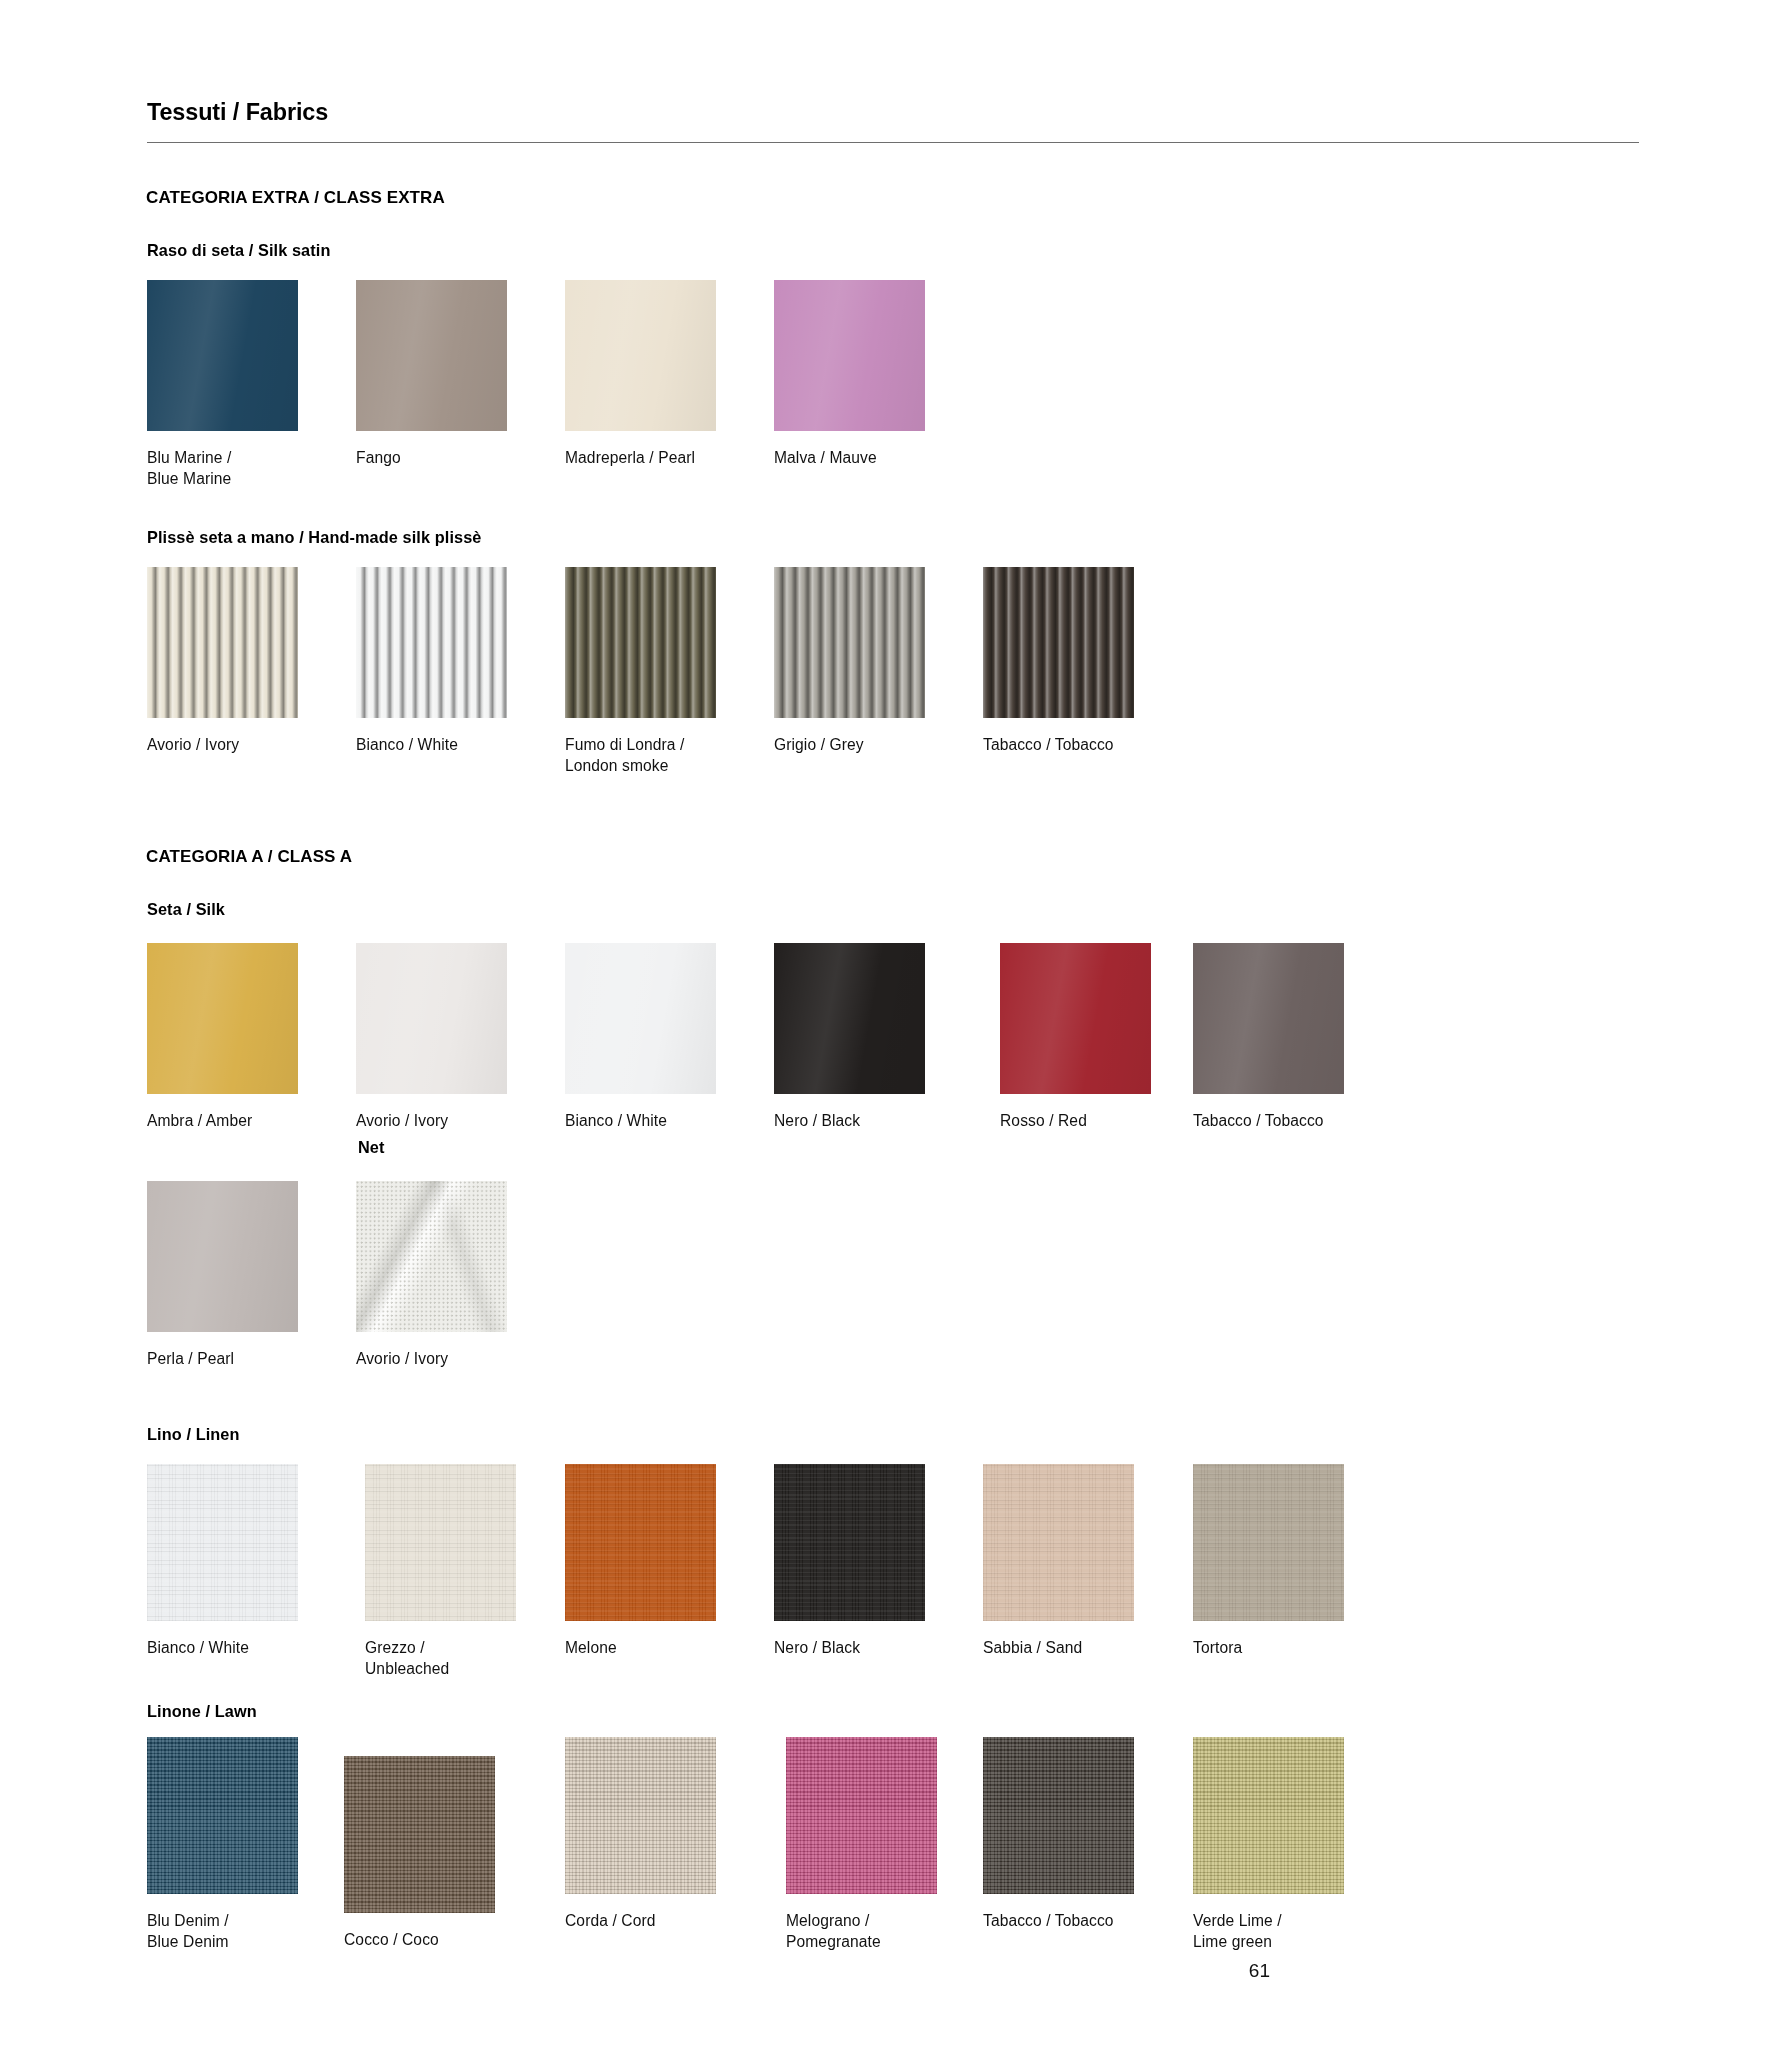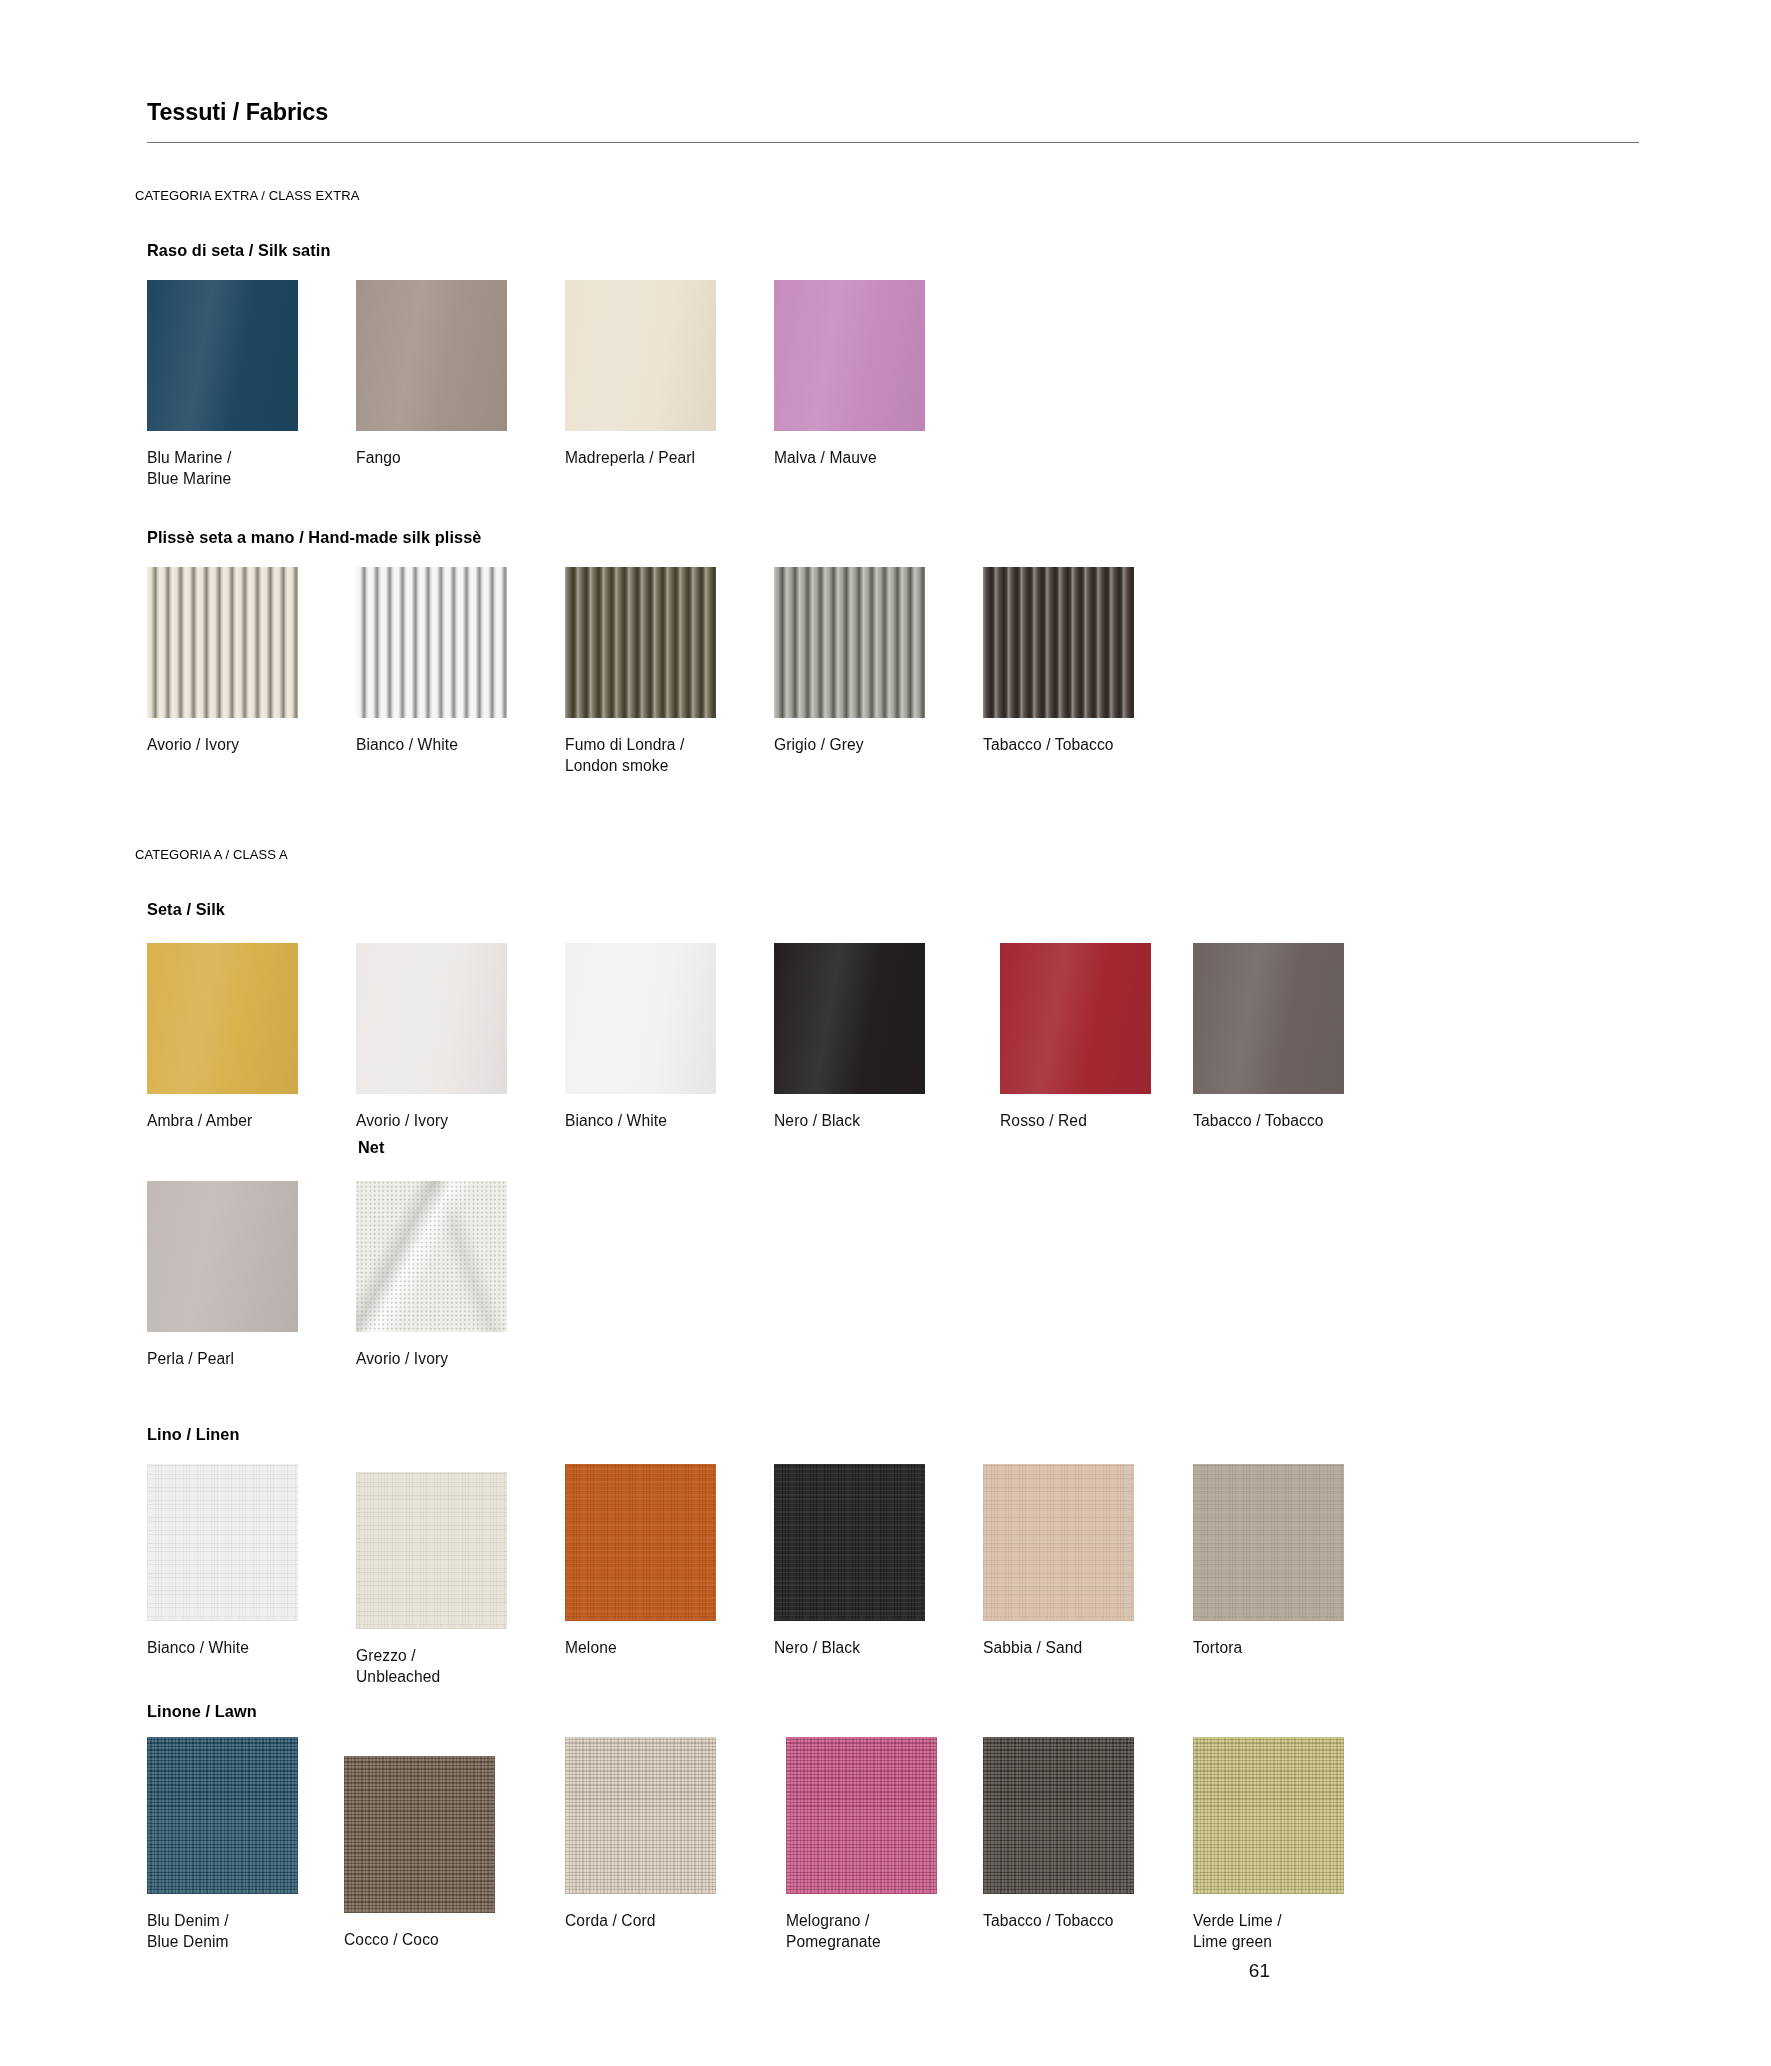--- a/index.html
+++ b/index.html
@@ -17,22 +17,22 @@
     font-size:23.4px; font-weight:700; color:#000;
     letter-spacing:-0.1px;
   }
   .title-rule {
     position:absolute; left:147px; top:142px;
     width:1492px; height:1.4px; background:#6e6e6e;
   }
 
   
   .class-head {
-    position:absolute; left:135px;
-    font-size:13px; font-weight:400; color:#000;
+    position:absolute; left:146px;
+    font-size:17px; font-weight:700; color:#000;
     letter-spacing:0.1px;
   }
   .fam-head {
     position:absolute; left:147px;
     font-size:16.3px; font-weight:700; color:#000;
     letter-spacing:0.1px;
   }
   .fam-head.col2 { left:358px; }
 
   .row { position:absolute; left:0; width:1771px; }
@@ -188,21 +188,21 @@
           <div class="swatch tex-net" style="background: rgb(238, 238, 234);"></div>
           <div class="label">Avorio / Ivory</div>
         </div>
       </div>
       <div class="fam-head" style="top: 1425px;">Lino / Linen</div>
       <div class="row" style="top: 1464px; height: 235px;">
         <div class="cell" style="left: 147px;">
           <div class="swatch tex-linen tall" style="background: rgb(236, 238, 240);"></div>
           <div class="label">Bianco / White</div>
         </div>
-        <div class="cell" style="left: 356px; margin-top: 8px;">
+        <div class="cell" style="left: 365px;">
           <div class="swatch tex-linen tall" style="background: rgb(231, 226, 215);"></div>
           <div class="label">Grezzo /<br>Unbleached</div>
         </div>
         <div class="cell" style="left: 565px;">
           <div class="swatch tex-linen tall" style="background: rgb(187, 85, 22);"></div>
           <div class="label">Melone</div>
         </div>
         <div class="cell" style="left: 774px;">
           <div class="swatch tex-linen tall" style="background: rgb(33, 31, 29);"></div>
           <div class="label">Nero / Black</div>

